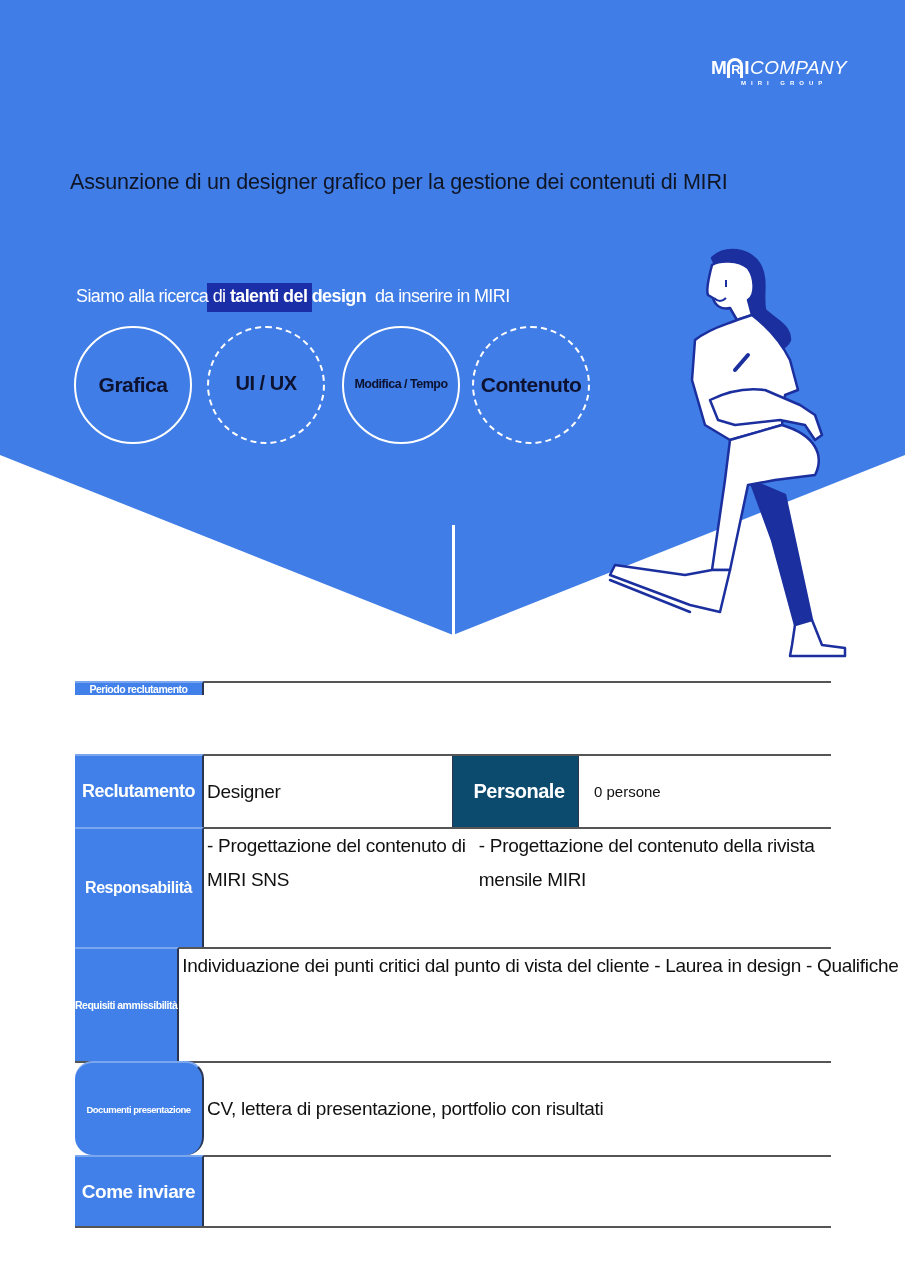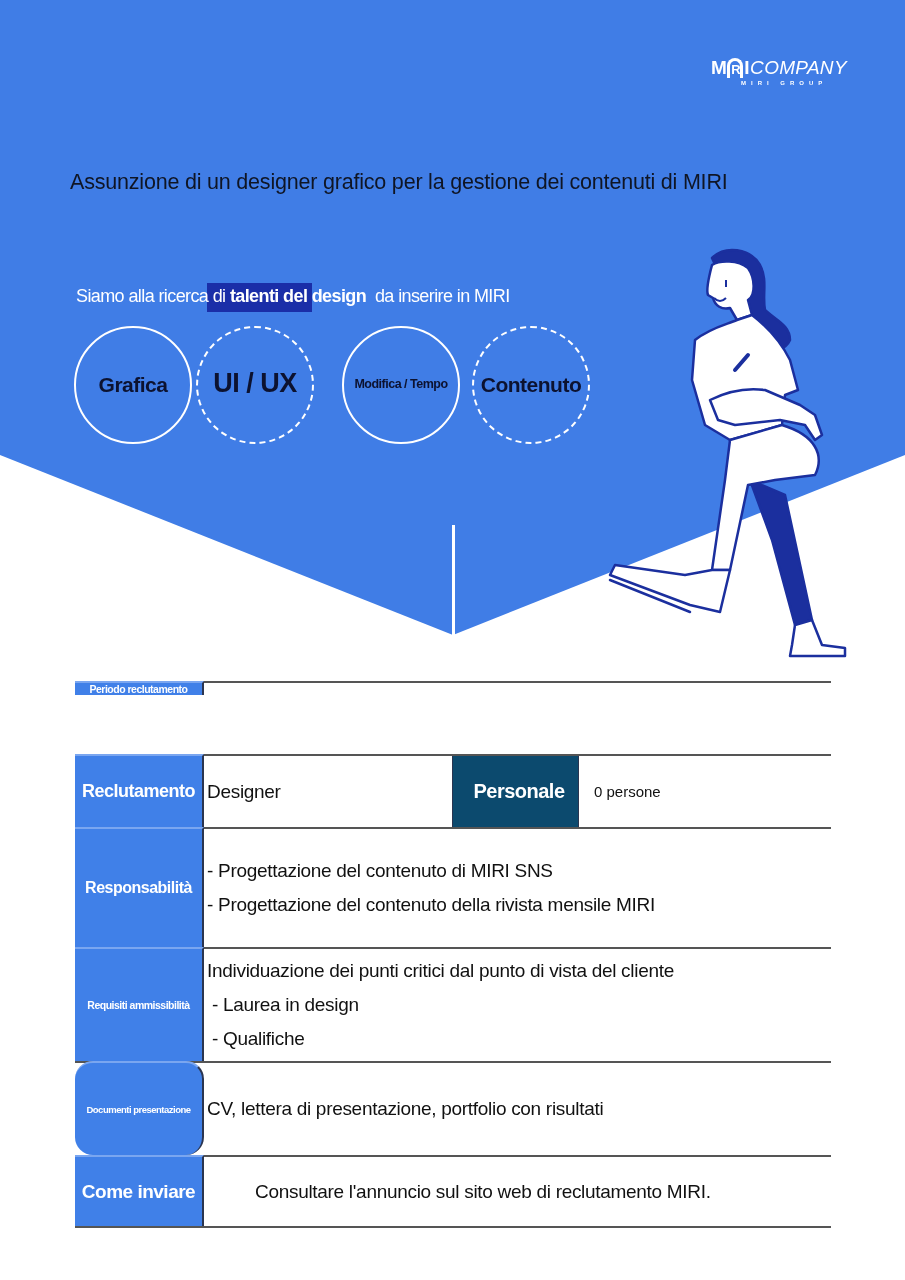--- a/index.html
+++ b/index.html
@@ -29,21 +29,21 @@
 
   .divider-line { position: absolute; left: 452px; top: 525px; width: 3px; height: 110px; background: #ffffff; }
 
   .illustration { position: absolute; left: 600px; top: 240px; width: 260px; height: 420px; }
 
   .table { position: absolute; left: 75px; top: 681px; width: 756px; }
   .row { position: relative; display: flex; border-top: 2px solid #555; }
   .row.last { border-bottom: 2px solid #555; gap: 48px; }
   .label { width: 129px; background: #4080e8; color: #fff; font-weight: bold; display: flex; align-items: center; justify-content: center; text-align: center; border-right: 2px solid #2b3550; border-top: 2px solid #7aa6f0; margin-top: -2px; white-space: nowrap; letter-spacing: -0.5px; }
   .value { flex: 1; display: flex; align-items: center; padding-left: 3px; font-size: 19px; color: #111; letter-spacing: -0.3px; }
-  .value.multi { flex-direction: column; align-items: flex-start; justify-content: center; }
+  .value.multi { flex-direction: row; align-items: flex-start; justify-content: center; }
   .value.multi div { line-height: 34px; }
   .split-label { width: 127px; background: #0c4a6e; color: #fff; font-weight: bold; font-size: 20px; display: flex; align-items: center; justify-content: center; border-left: 1px solid #2b3550; border-right: 1px solid #2b3550; letter-spacing: -0.5px; padding-left: 7px; }
   .split-value { flex: 1; display: flex; align-items: center; padding-left: 15px; font-size: 15px; color: #111; }
 </style>
 </head>
 <body>
 
 <svg class="bg-shape" viewBox="0 0 905 660" width="905" height="660">
   <polygon points="0,0 905,0 905,455 453,635 0,455" fill="#407DE6"></polygon>
 </svg>
@@ -63,21 +63,21 @@
 <div class="headline">Assunzione di un designer grafico per la gestione dei contenuti di MIRI</div>
 
 <div class="subline">
   <span class="hl-box"></span>
   <span class="txt">Siamo alla ricer</span><span class="txt">ca di </span><b class="txt">talenti del design</b><span class="txt" style="white-space:pre">  da inserire in MIRI</span>
 </div>
 
 <div class="circle solid" style="left:74px; font-size:21px;">
   <span>Grafica</span>
 </div>
-<div class="circle dashed" style="left:196px; font-size:27px; padding-bottom:4px;">
+<div class="circle dashed" style="left:207px; font-size:20px; padding-bottom:4px;">
   <span>UI / UX</span>
 </div>
 <div class="circle solid" style="left:342px; font-size:12.5px; padding-bottom:2px;">
   <span>Modifica / Tempo</span>
 </div>
 <div class="circle dashed" style="left:472px; font-size:21px;">
   <span>Contenuto</span>
 </div>
 
 <div class="divider-line"></div>
@@ -139,16 +139,15 @@
     </div>
   </div>
 
   <div class="row" style="height:94px;">
     <div class="label" style="font-size:9.5px;border-radius:18px;">Documenti presentazione</div>
     <div class="value">CV, lettera di presentazione, portfolio con risultati</div>
   </div>
 
   <div class="row last" style="height:73px;">
     <div class="label" style="font-size:19px;">Come inviare</div>
-    <div class="value">Consultare l'annuncio sul sito web di reclutamento MIRI.</div>
   </div>
 
 </div>
 
 </body></html>

